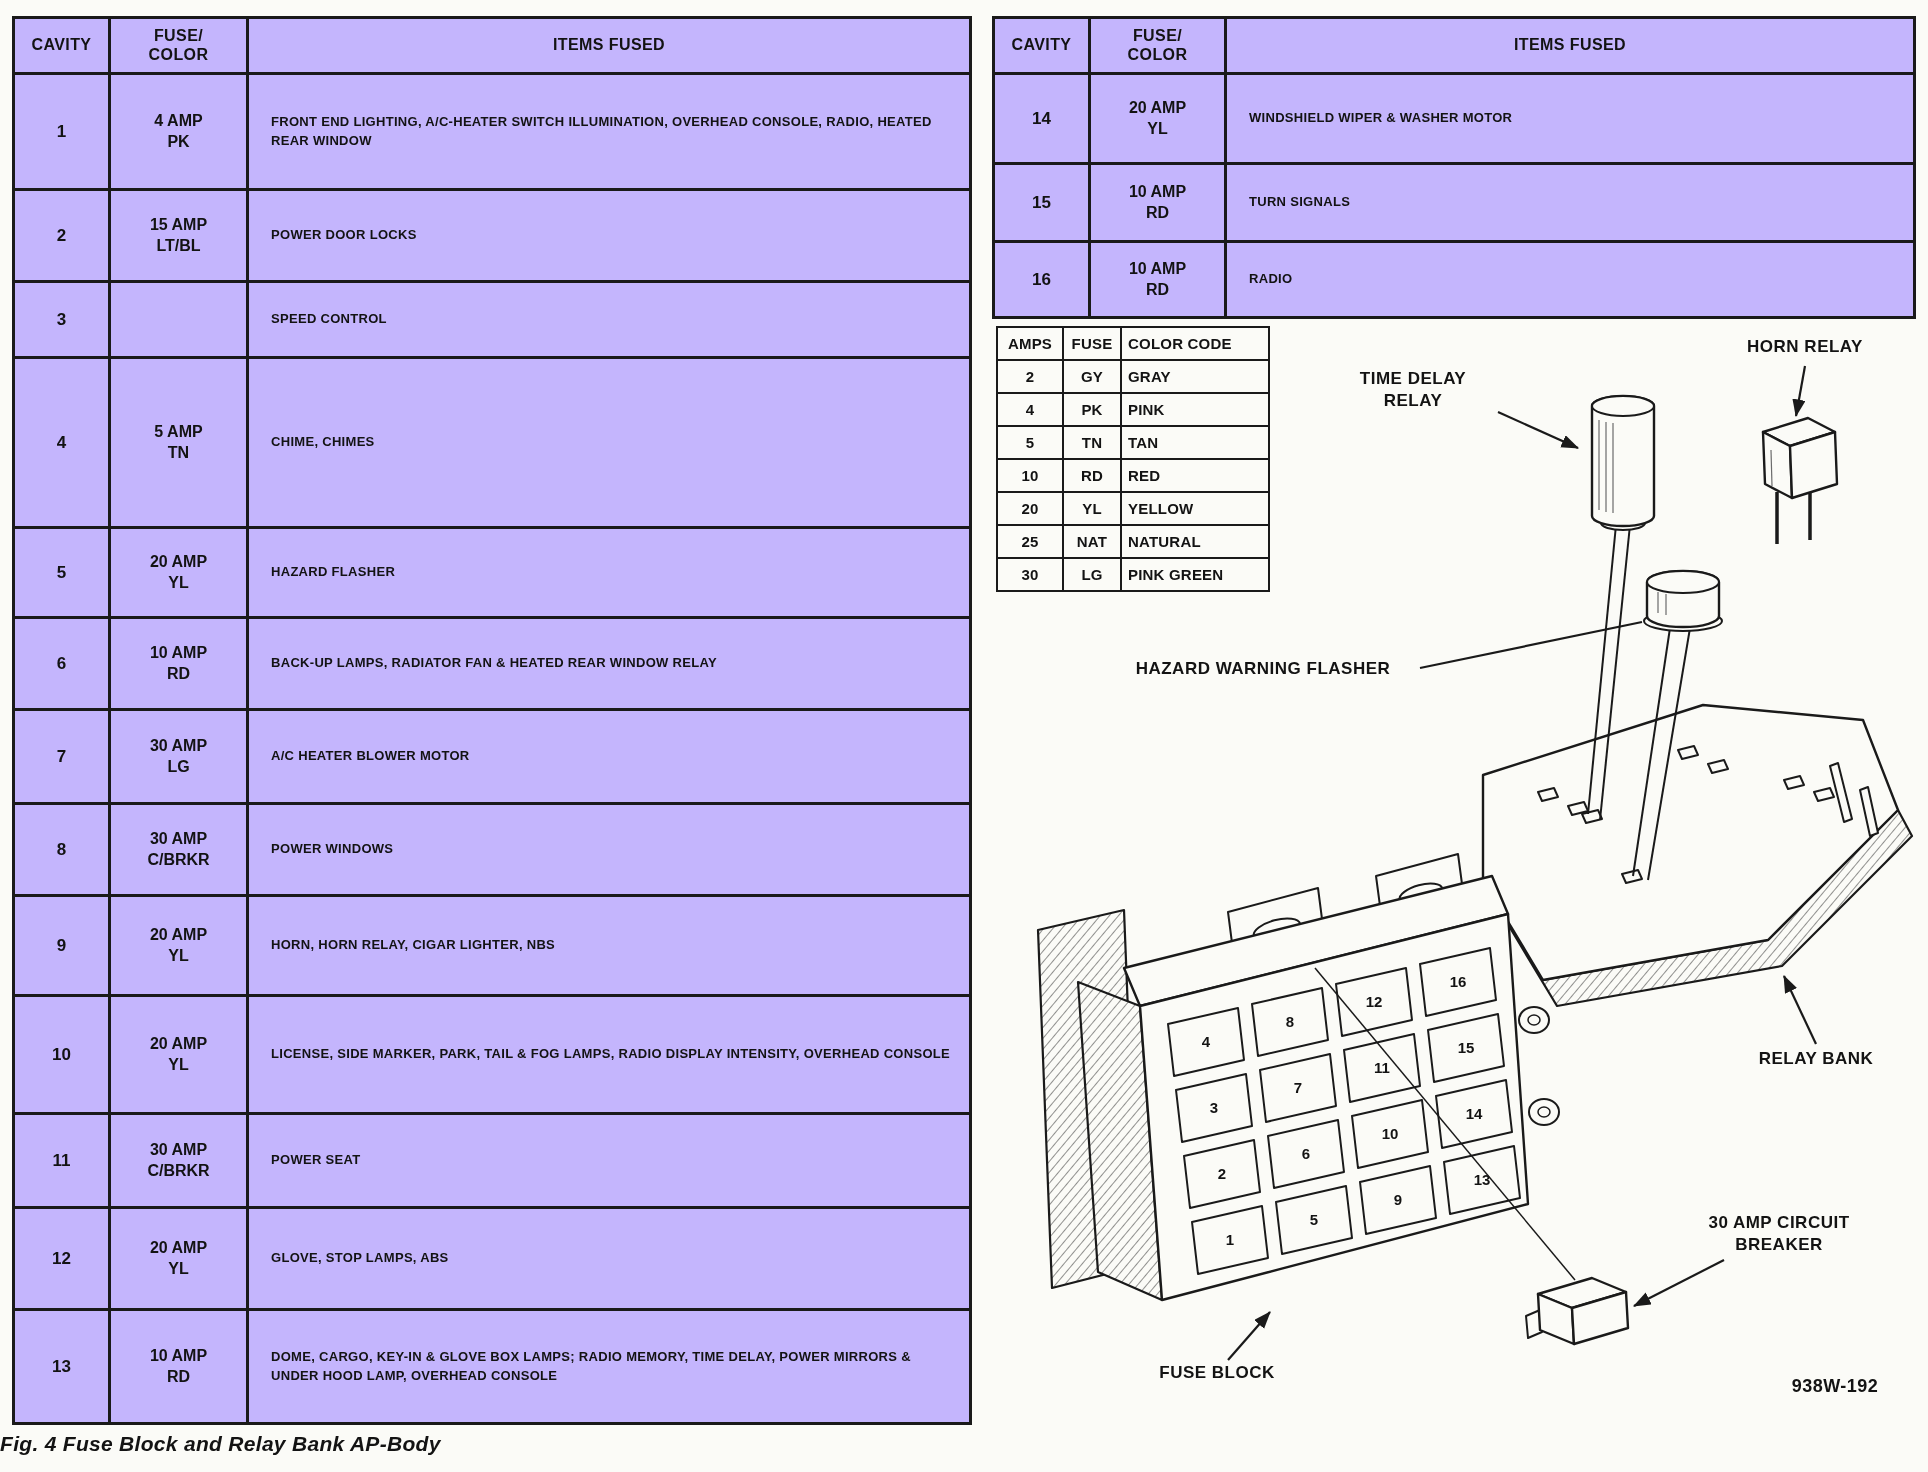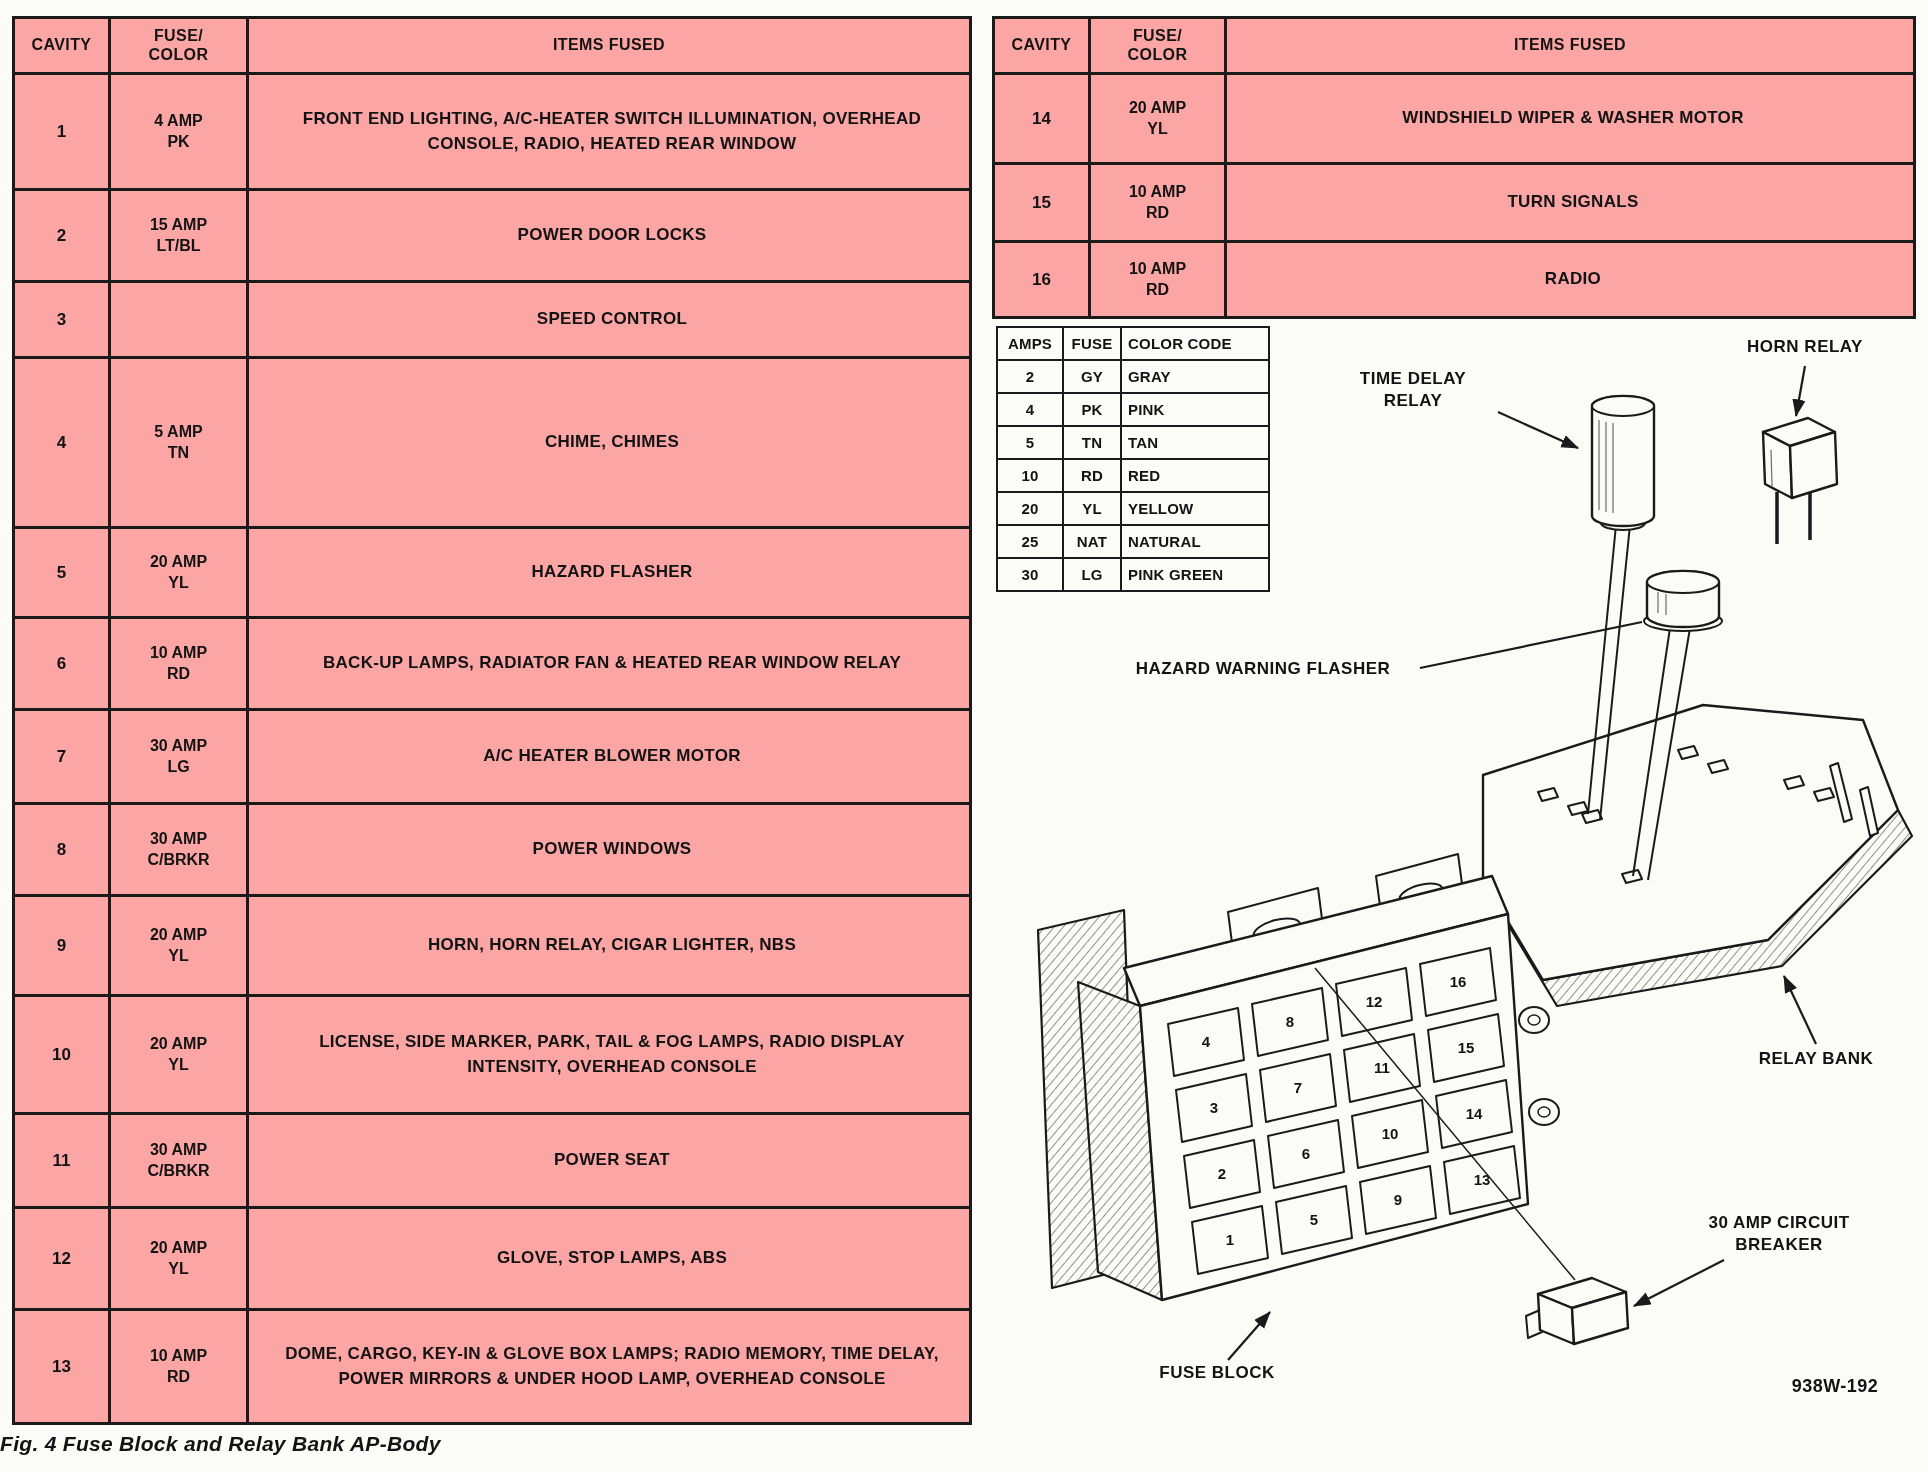--- a/index.html
+++ b/index.html
@@ -3,26 +3,26 @@
 <meta charset="utf-8">
 <style>
   * { box-sizing: border-box; }
   html,body { margin:0; padding:0; background:#d9d9d6; }
   .page {
     position:relative; width:1928px; height:1472px;
     background:#fbfbf7; color:#131313;
     font-family:"Liberation Sans", sans-serif;
     overflow:hidden;
   }
-  table.ft { position:absolute; border-collapse:collapse; table-layout:fixed; background:#fca5a5; }
+  table.ft { position:absolute; border-collapse:collapse; table-layout:fixed; background:#c4b5fd; }
   .ft th, .ft td { border:3px solid #1a1a1a; vertical-align:middle; padding:4px 8px; }
   .ft th { font-weight:bold; font-size:16px; text-align:center; letter-spacing:.4px; line-height:1.15; }
   td.cav { text-align:center; font-size:17px; font-weight:bold; }
   td.fusec { text-align:center; font-size:16px; font-weight:bold; line-height:1.3; }
-  td.items { font-size:17px; font-weight:bold; letter-spacing:.3px; line-height:1.42; padding:8px 16px 8px 22px; text-align:center; }
+  td.items { font-size:13px; font-weight:bold; letter-spacing:.3px; line-height:1.42; padding:8px 16px 8px 22px; text-align:left; }
   #left-table  { left:12px;  top:16px; width:960px; }
   #right-table { left:992px; top:16px; width:924px; }
   #left-table col.c1, #right-table col.c1 { width:96px; }
   #left-table col.c2 { width:138px; } #right-table col.c2 { width:136px; }
   #left-table thead tr, #right-table thead tr { height:56px; }
   #left-table tbody tr:nth-child(1){height:116px;}
   #left-table tbody tr:nth-child(2){height:92px;}
   #left-table tbody tr:nth-child(3){height:76px;}
   #left-table tbody tr:nth-child(4){height:170px;}
   #left-table tbody tr:nth-child(5){height:90px;}

